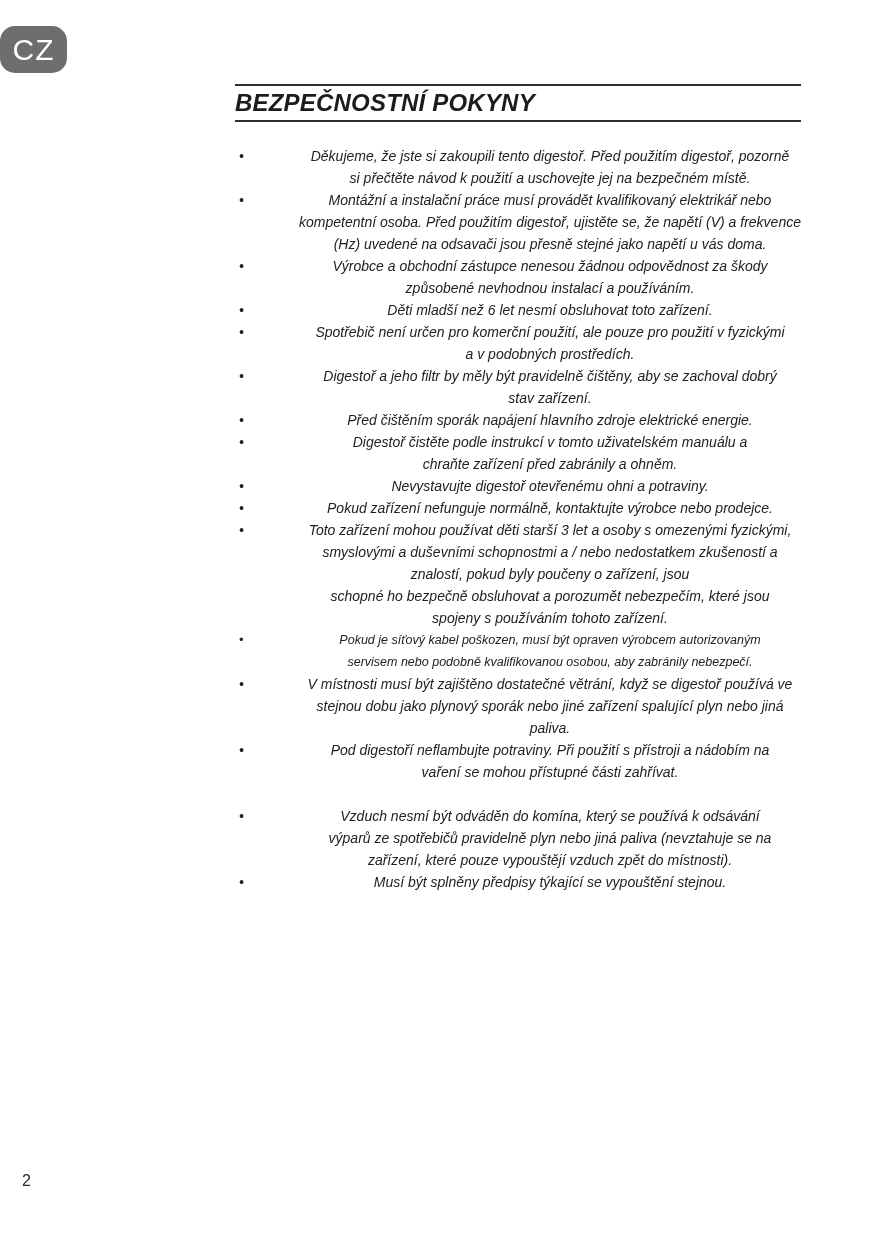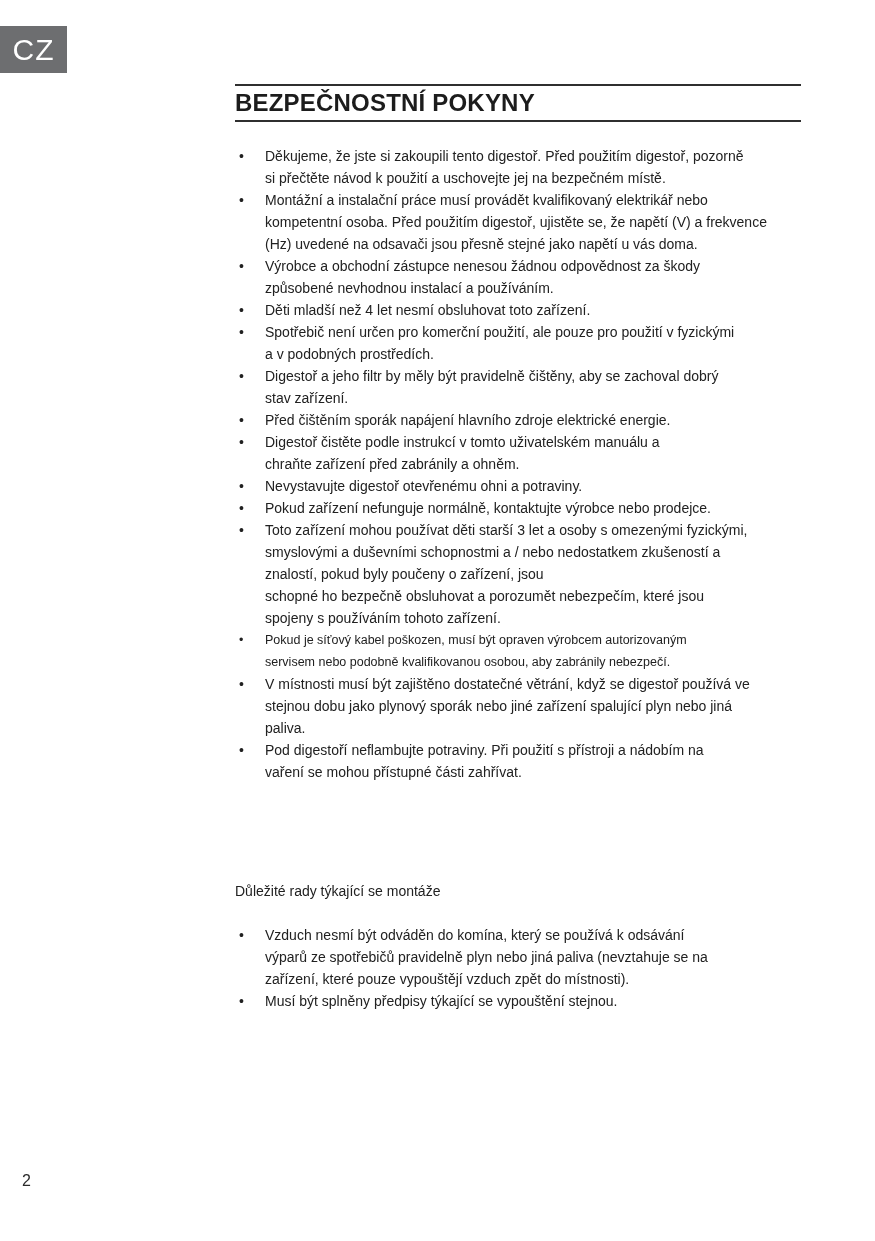--- a/index.html
+++ b/index.html
@@ -4,32 +4,32 @@
 <style>
   html,body{margin:0;padding:0;}
   body{
     width:875px;height:1241px;background:#ffffff;position:relative;
     font-family:"Liberation Sans",sans-serif;color:#212121;
     -webkit-font-smoothing:antialiased;
   }
   .cz-badge{
     position:absolute;left:0;top:26px;width:67px;height:47px;
     background:#6d6e70;color:#ffffff;font-size:30px;letter-spacing:1px;
-    display:flex;align-items:center;justify-content:center;
+    display:flex;align-items:center;justify-content:center;border-radius:15px;
   }
-  .content{position:absolute;left:235px;top:84px;width:600px;}
+  .content{position:absolute;left:235px;top:84px;width:600px;font-style:italic;}
   .rule{width:566px;height:2px;background:#2f2f2f;}
   .title{
     font-size:24px;line-height:32px;margin:1px 0;font-weight:700;
     color:#1c1c1c;letter-spacing:0.2px;width:566px;
   }
   .bullets{list-style:none;margin:23px 0 0 0;padding:0;font-size:14px;line-height:22px;}
   .bullets li{display:flex;}
   .marker{width:30px;flex:none;padding-left:4px;box-sizing:border-box;}
-  .text{white-space:pre-line;flex:1;}
+  .text{white-space:pre-line;flex:1;text-align:center;}
   li.small{font-size:12.5px;}
   .subheading{margin-top:97px;font-size:14px;line-height:22px;}
   .bullets.montage{margin-top:22px;}
   .page-number{position:absolute;left:22px;top:1172px;font-size:16px;color:#2a2a2a;}
 </style>
 </head>
 <body>
 
 <div>
 
@@ -53,21 +53,21 @@
 kompetentní osoba. Před použitím digestoř, ujistěte se, že napětí (V) a frekvence
 (Hz) uvedené na odsavači jsou přesně stejné jako napětí u vás doma.</span>
         </li>
       <li>
           <span class="marker">•</span>
           <span class="text">Výrobce a obchodní zástupce nenesou žádnou odpovědnost za škody
 způsobené nevhodnou instalací a používáním.</span>
         </li>
       <li>
           <span class="marker">•</span>
-          <span class="text">Děti mladší než 4 let nesmí obsluhovat toto zařízení.</span>
+          <span class="text">Děti mladší než 6 let nesmí obsluhovat toto zařízení.</span>
         </li>
       <li>
           <span class="marker">•</span>
           <span class="text">Spotřebič není určen pro komerční použití, ale pouze pro použití v fyzickými
 a v podobných prostředích.</span>
         </li>
       <li>
           <span class="marker">•</span>
           <span class="text">Digestoř a jeho filtr by měly být pravidelně čištěny, aby se zachoval dobrý
 stav zařízení.</span>
@@ -108,21 +108,20 @@
 stejnou dobu jako plynový sporák nebo jiné zařízení spalující plyn nebo jiná
 paliva.</span>
         </li>
       <li>
           <span class="marker">•</span>
           <span class="text">Pod digestoří neflambujte potraviny. Při použití s přístroji a nádobím na
 vaření se mohou přístupné části zahřívat.</span>
         </li>
     </ul>
 
-    <div class="subheading">Důležité rady týkající se montáže</div>
 
     <ul class="bullets montage">
       <li>
           <span class="marker">•</span>
           <span class="text">Vzduch nesmí být odváděn do komína, který se používá k odsávání
 výparů ze spotřebičů pravidelně plyn nebo jiná paliva (nevztahuje se na
 zařízení, které pouze vypouštějí vzduch zpět do místnosti).</span>
         </li>
       <li>
           <span class="marker">•</span>

